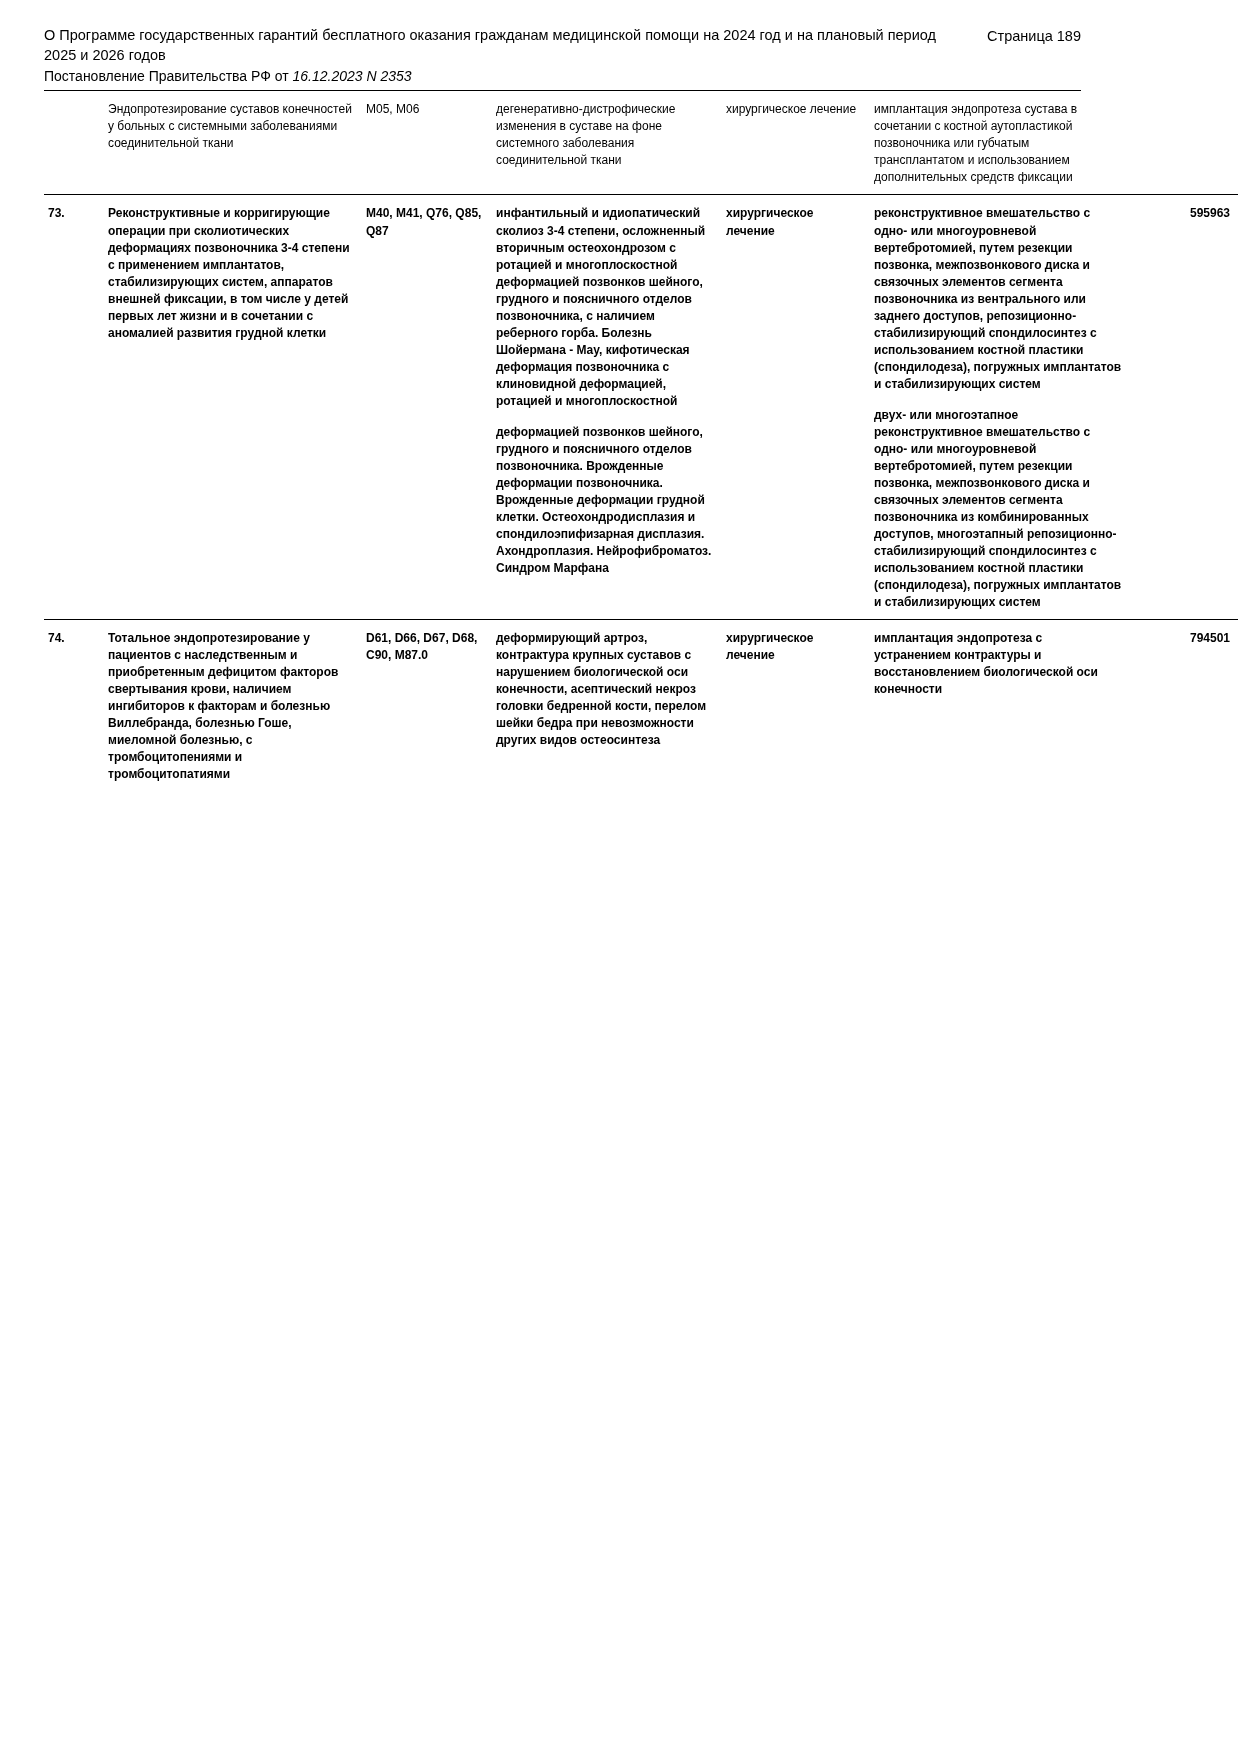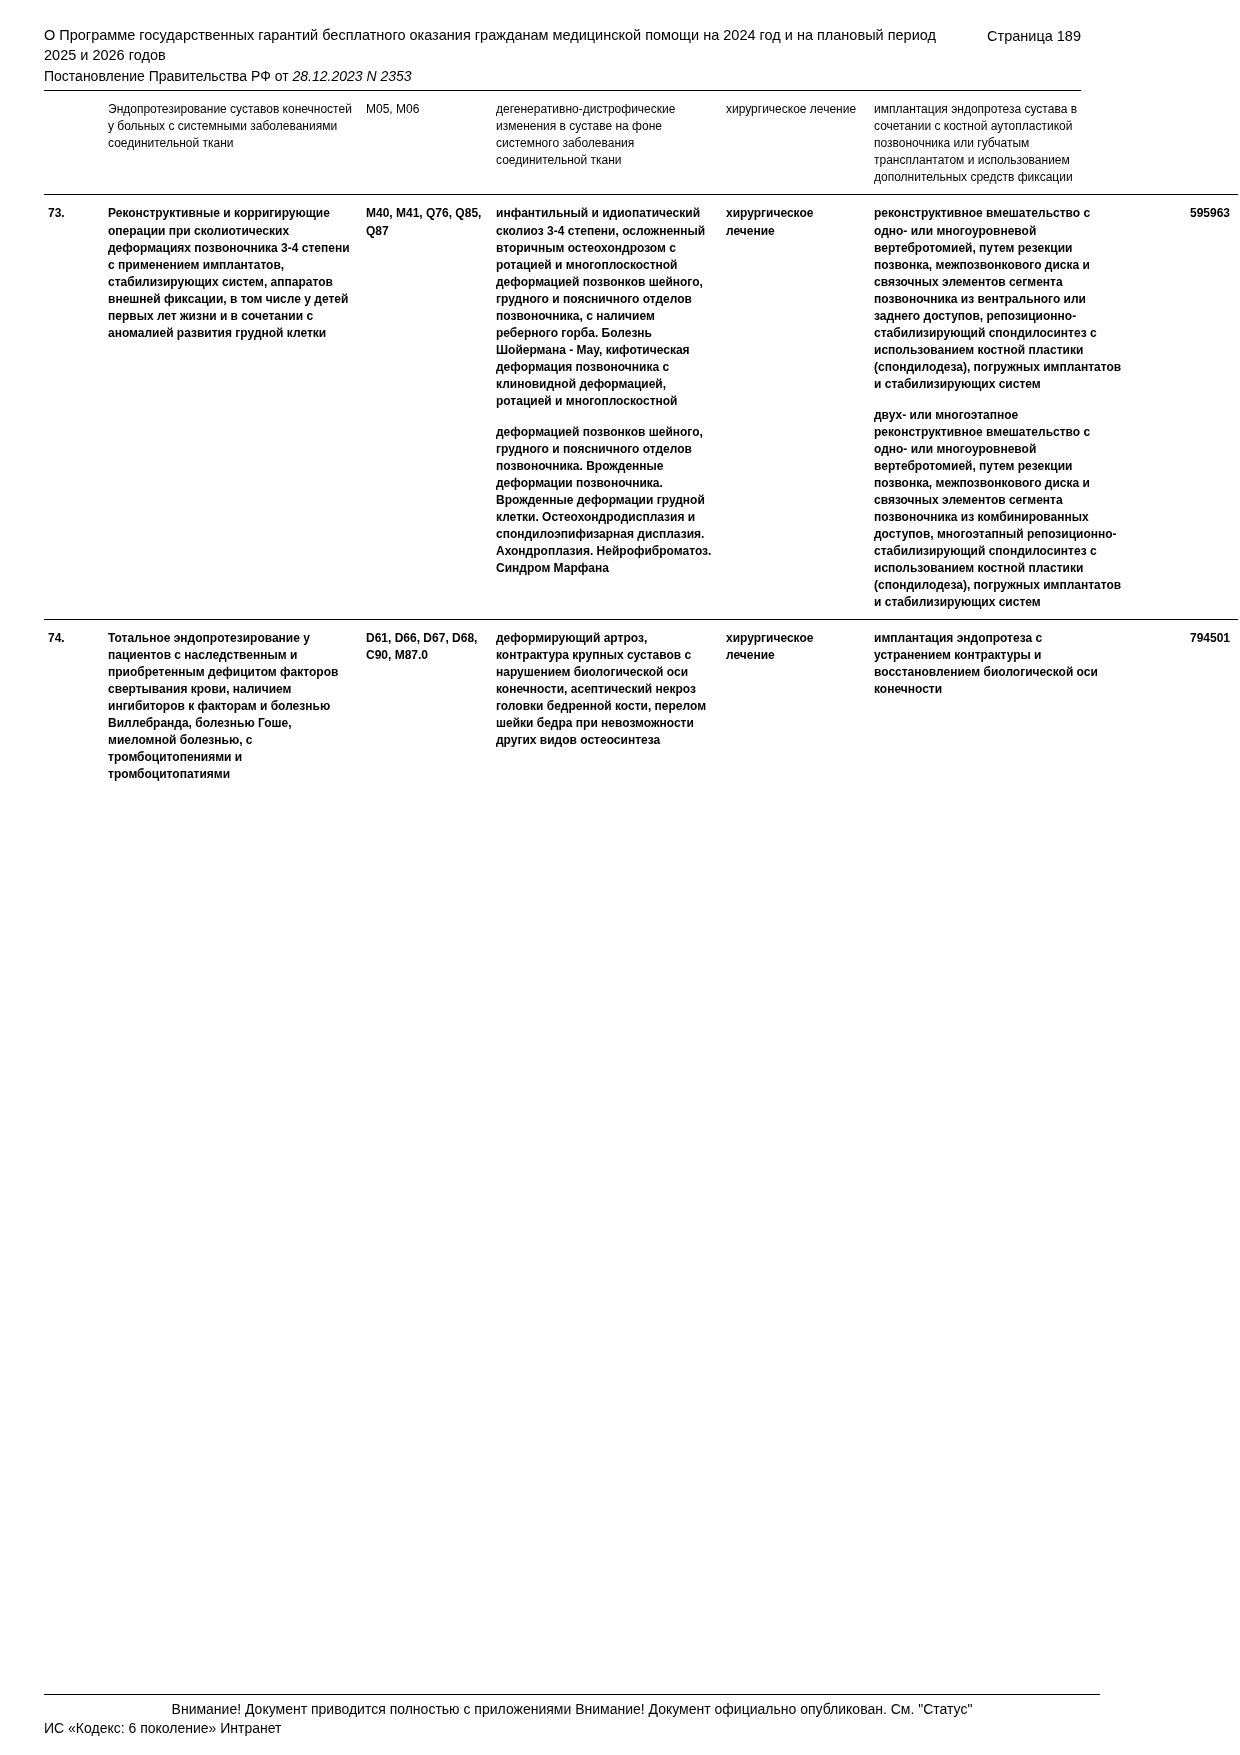--- a/index.html
+++ b/index.html
@@ -112,21 +112,21 @@
 <body>
 
 <div class="page">
 
   <div class="doc-header">
     <div class="doc-header-title">О Программе государственных гарантий бесплатного оказания гражданам медицинской помощи на 2024 год и на плановый период 2025 и 2026 годов</div>
     <div class="doc-header-page">Страница 189</div>
   </div>
 
   <div class="doc-subheader">
-    <span>Постановление Правительства РФ от </span><span class="ital">28.12.2023 N 2353</span>
+    <span>Постановление Правительства РФ от </span><span class="ital">16.12.2023 N 2353</span>
   </div>
 
   <table class="main">
     <tbody>
 
       <tr>
         <td class="c-num"></td>
         <td class="c-name">Эндопротезирование суставов конечностей у больных с системными заболеваниями соединительной ткани</td>
         <td class="c-code">M05, M06</td>
         <td class="c-model">дегенеративно-дистрофические изменения в суставе на фоне системного заболевания соединительной ткани</td>
@@ -159,19 +159,14 @@
         <td class="c-code">D61, D66, D67, D68, C90, M87.0</td>
         <td class="c-model">деформирующий артроз, контрактура крупных суставов с нарушением биологической оси конечности, асептический некроз головки бедренной кости, перелом шейки бедра при невозможности других видов остеосинтеза</td>
         <td class="c-treat">хирургическое лечение</td>
         <td class="c-method">имплантация эндопротеза с устранением контрактуры и восстановлением биологической оси конечности</td>
         <td class="c-cost">794501</td>
       </tr>
 
     </tbody>
   </table>
 
-  <div class="doc-footer">
-    <div class="footer-rule"></div>
-    <div class="footer-line1">Внимание! Документ приводится полностью с приложениями Внимание! Документ официально опубликован. См.  "Статус"</div>
-    <div class="footer-line2">ИС «Кодекс: 6 поколение» Интранет</div>
-  </div>
 
 </div>
 
 </body></html>

